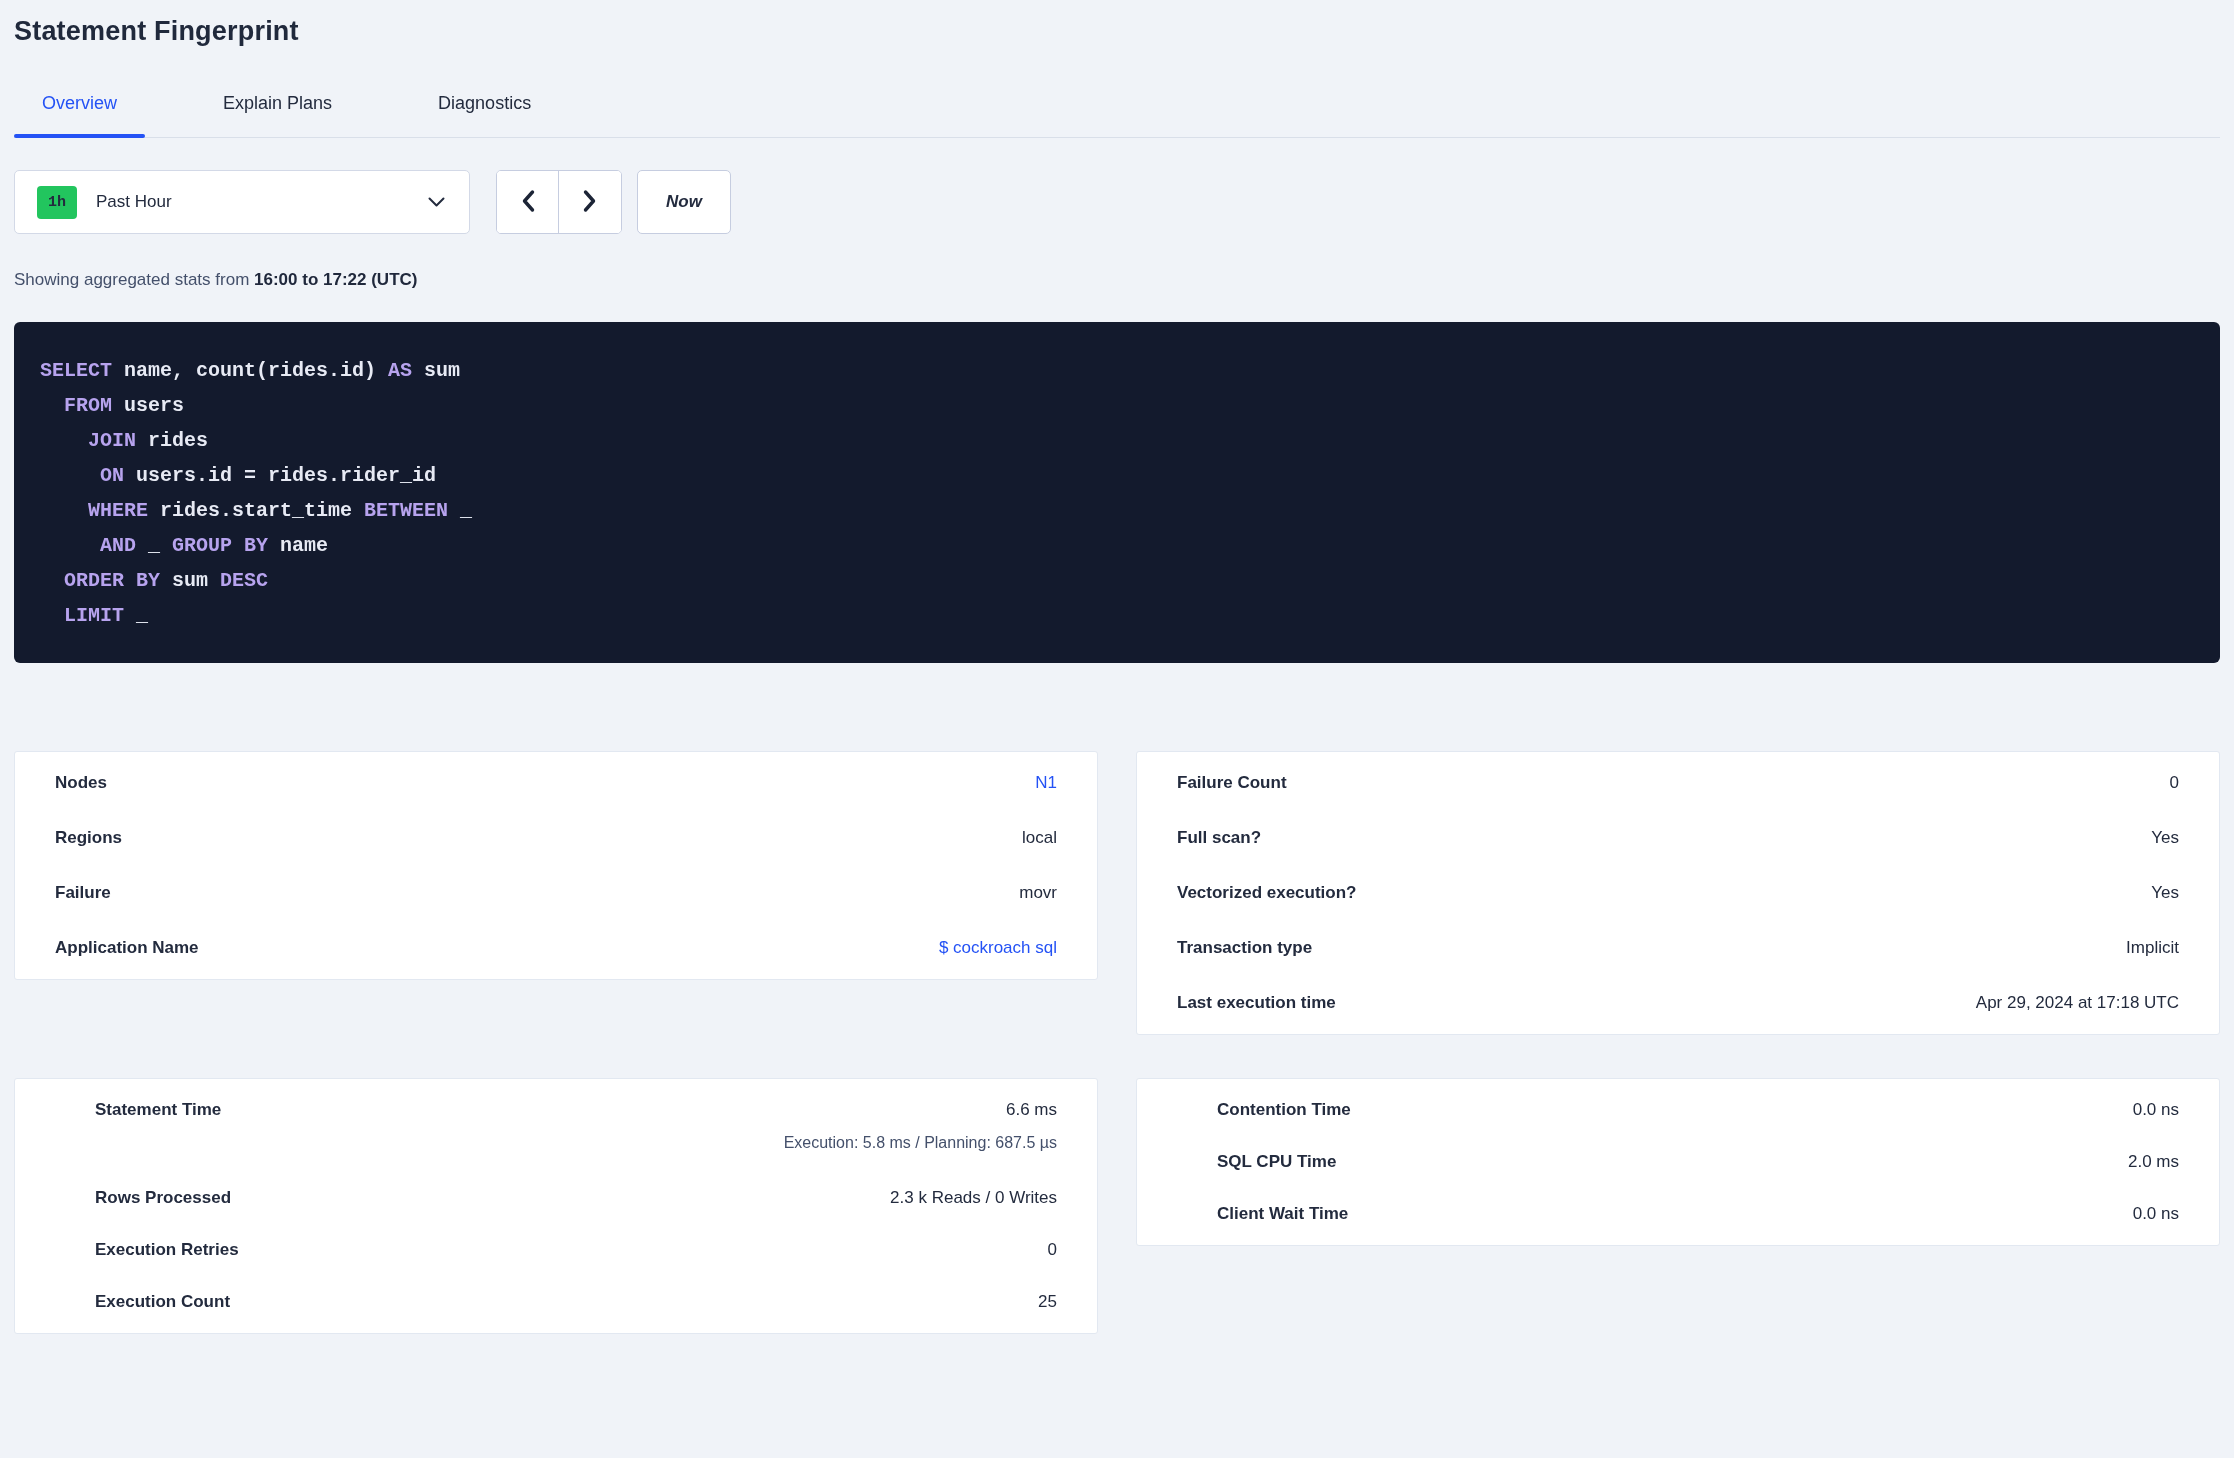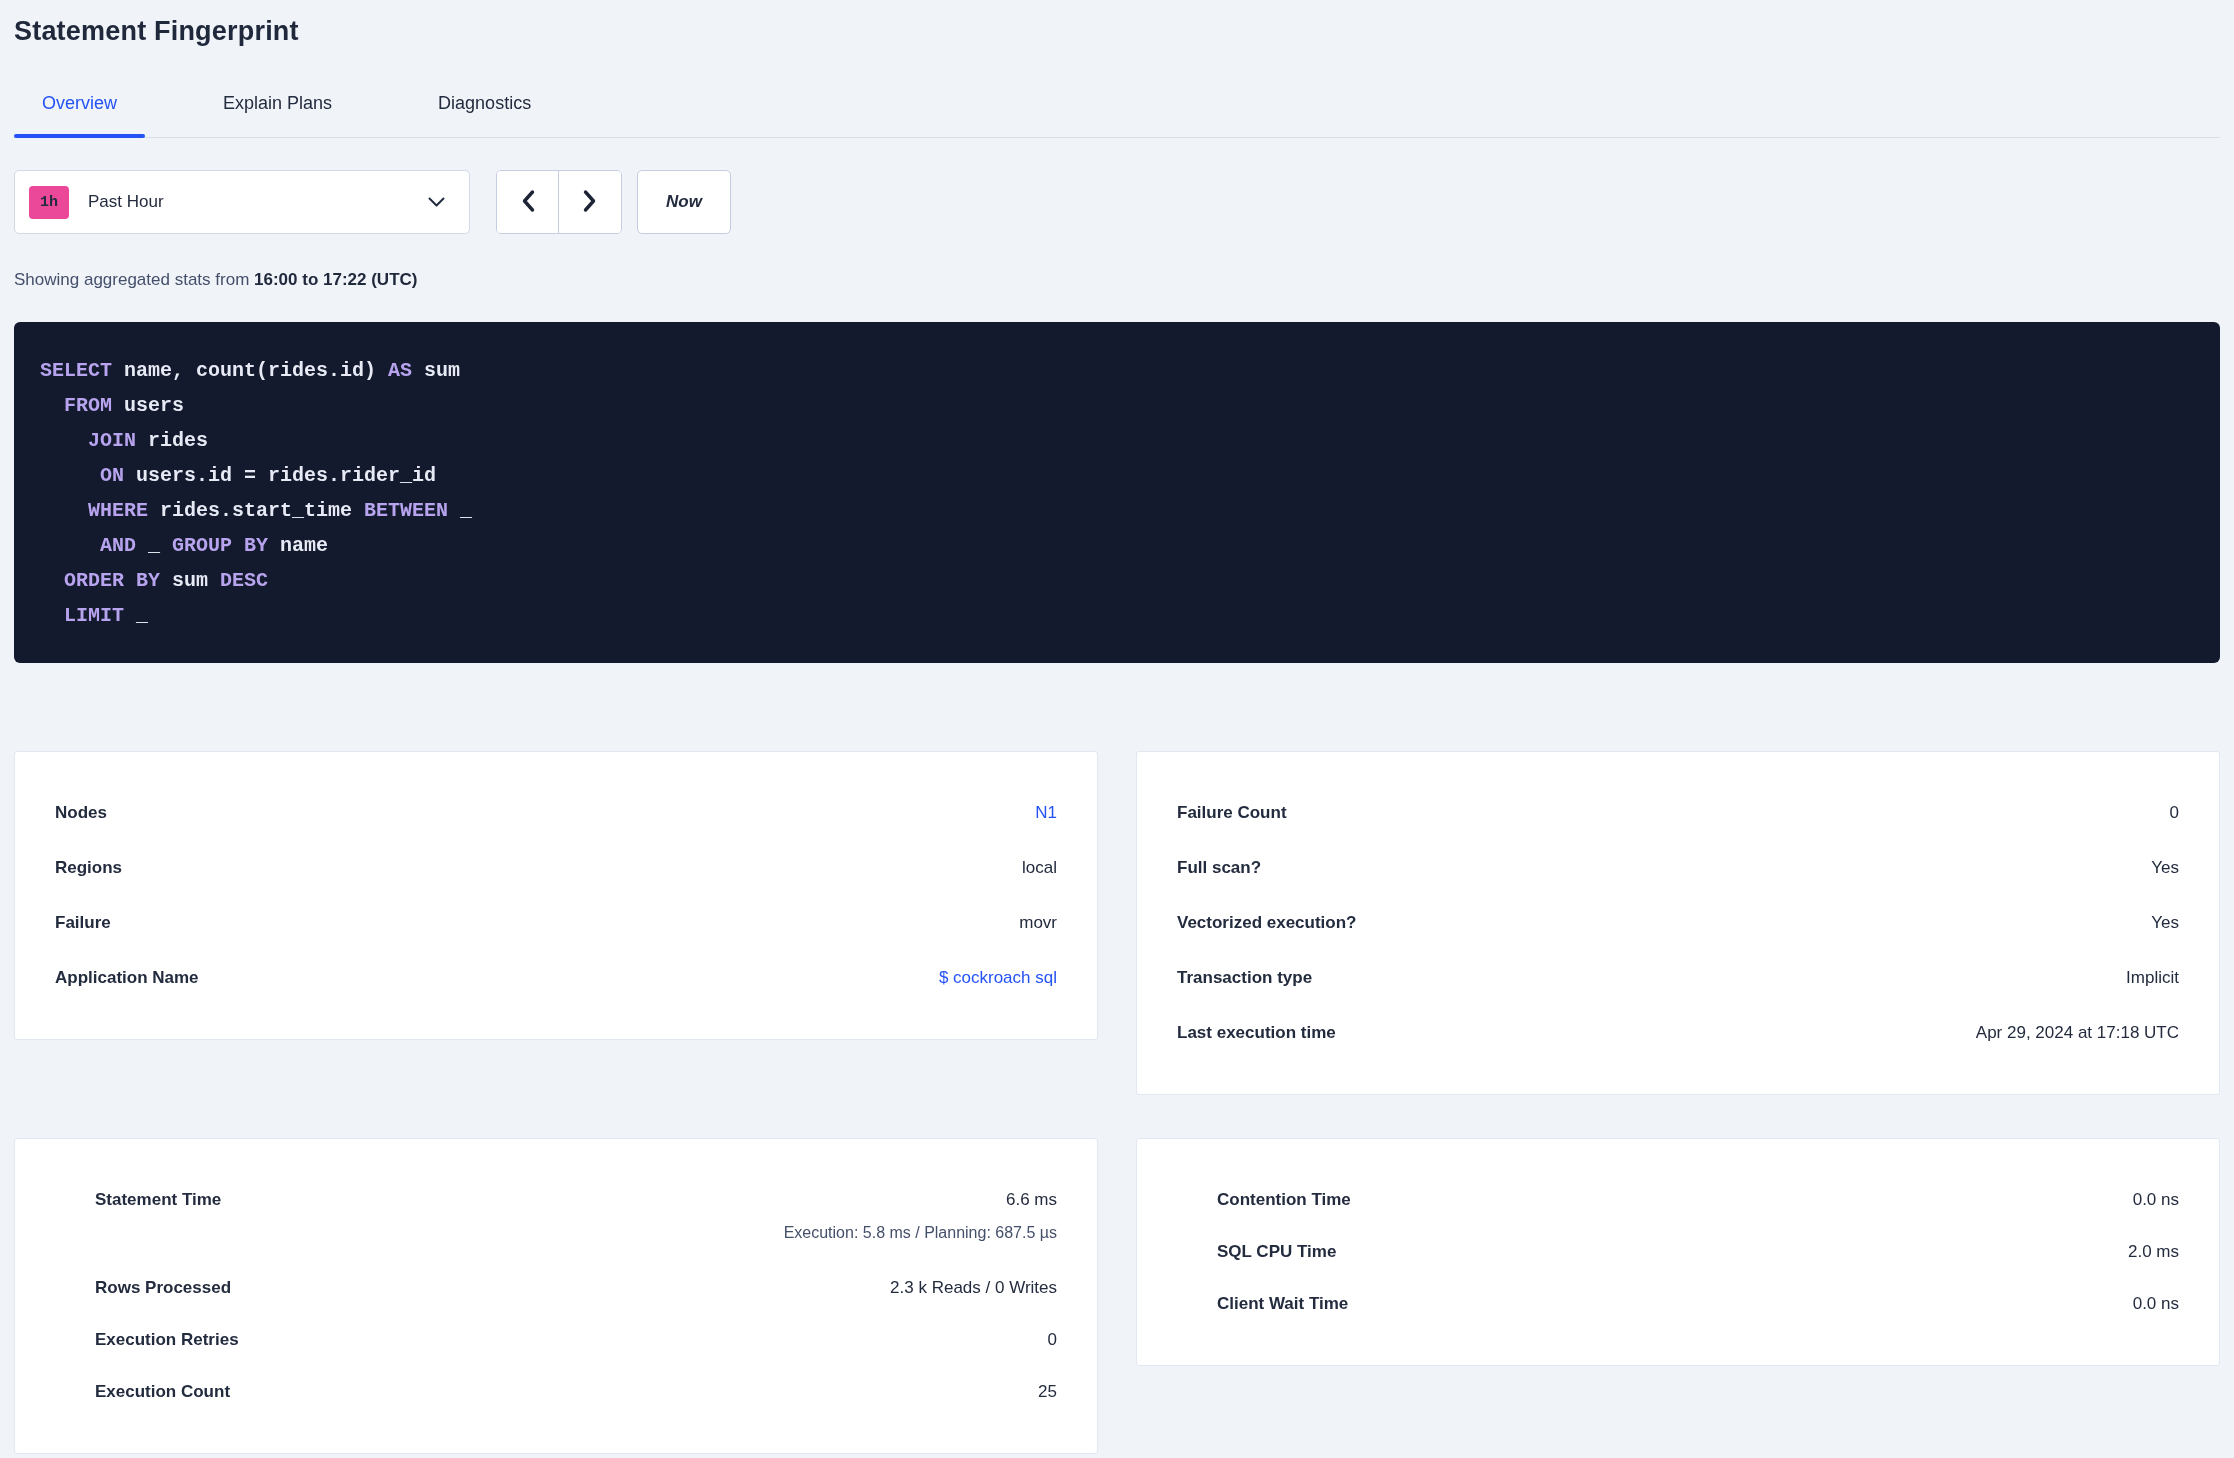--- a/index.html
+++ b/index.html
@@ -51,28 +51,29 @@
   .dropdown {
     width: 456px; height: 64px;
     background: #fff;
     border: 1px solid #d3d9e7;
     border-radius: 5px;
     display: flex; align-items: center;
     padding: 0 24px 0 14px;
     cursor: pointer;
   }
   .badge {
-    background: #ec4899;
+    background: #22c55e;
     border-radius: 4px;
     font-size: 15px;
     font-weight: 700;
     color: #232b3e;
     padding: 8px 11px;
     margin-right: 19px;
     font-family: "Liberation Mono", monospace;
+    margin-left: 8px;
   }
   .dd-label { font-size: 17px; color: #232b3e; }
   .dd-caret { margin-left: auto; display: flex; }
 
   .btn-group {
     margin-left: 26px;
     display: inline-flex;
     background: #fff;
     border: 1px solid #c6cde0;
     border-radius: 5px;
@@ -131,21 +132,21 @@
     display: grid;
     grid-template-columns: 1fr 1fr;
     column-gap: 38px;
     row-gap: 43px;
     align-items: start;
   }
   .card {
     background: #fff;
     border: 1px solid #e2e8f1;
     border-radius: 3px;
-    padding: 46px 40px;
+    padding: 16px 40px;
   }
   .row { margin-bottom: 25px; }
   .card.tight .row { margin-bottom: 22px; margin-left: 40px; }
   .row:last-child, .card.tight .row:last-child { margin-bottom: 0; }
   .row-main {
     display: flex; align-items: center; justify-content: space-between;
     min-height: 30px;
     font-size: 17px;
   }
   .lab { font-weight: 700; color: #232b3e; }

